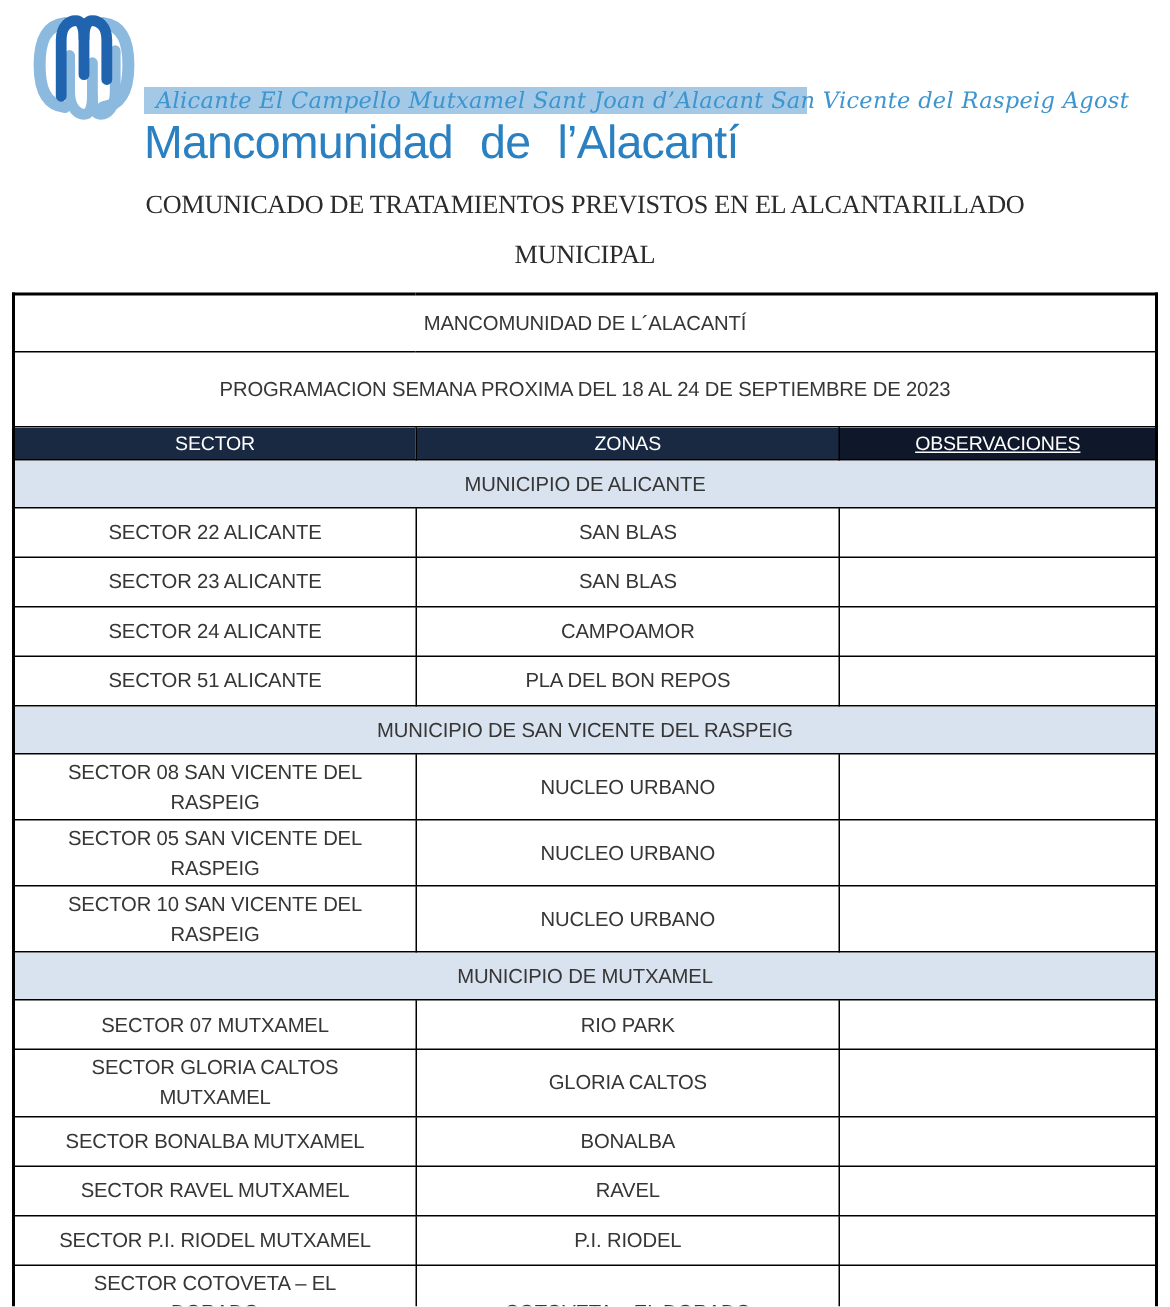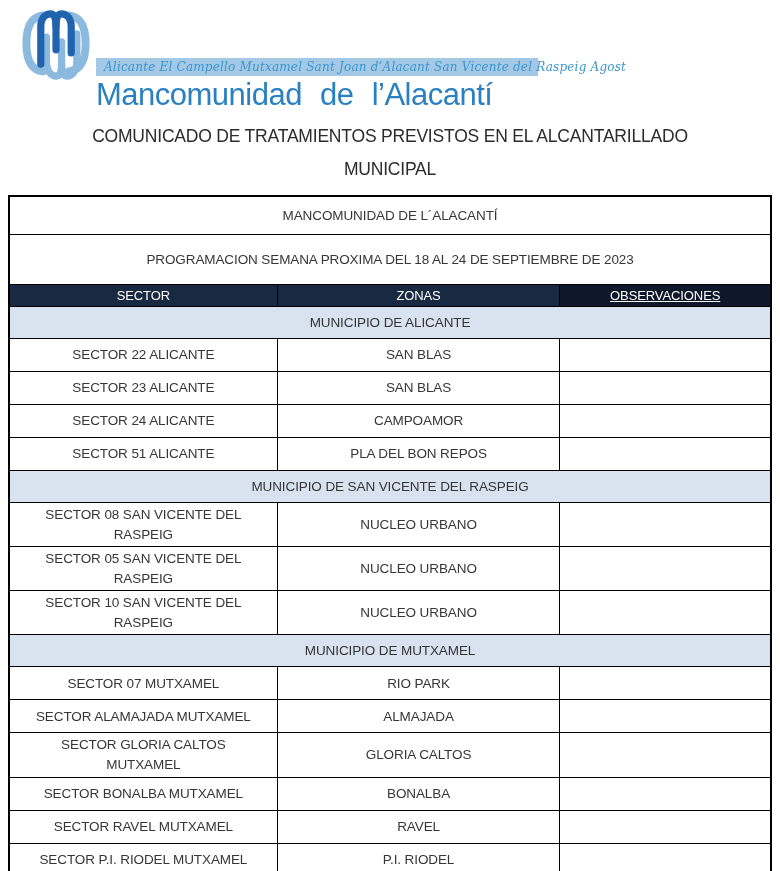--- a/index.html
+++ b/index.html
@@ -10,33 +10,33 @@
 
   
   .logo-header{position:absolute;left:0;top:0;width:560px;height:95px;}
   .logo-mark{position:absolute;left:14px;top:5px;width:84px;height:80px;}
   .muni-strip{
     position:absolute;left:96px;top:58px;width:442px;height:18px;
     display:flex;align-items:center;
   }
   .muni-strip span{
     font-family:"DejaVu Serif",serif;font-style:italic;
-    font-size:12px;white-space:nowrap;padding-left:8px;letter-spacing:0.2px;
+    font-size:15px;white-space:nowrap;padding-left:8px;letter-spacing:0.2px;
   }
   .brand-name{
     position:absolute;left:96px;top:28px;height:40px;
     font-size:31px;line-height:38px;letter-spacing:-0.5px;word-spacing:10px;
     white-space:nowrap;
     margin-top:48px;
   }
 
   
   .doc-title{
     position:absolute;left:0;top:120px;width:780px;text-align:center;
-    font-size:17.5px;line-height:33px;color:#2b2b2b;letter-spacing:-0.2px;
+    font-size:17.5px;line-height:33px;color:#2b2b2b;letter-spacing:-0.2px;font-family:Liberation Serif, serif;
   }
 
   
   table.schedule{
     position:absolute;left:8px;top:195px;width:764px;
     border-collapse:collapse;table-layout:fixed;
     border:2px solid #000;
   }
   table.schedule td,table.schedule th{
     border:1.5px solid #000;
@@ -145,25 +145,20 @@
         </tr>
         <tr>
           <td colspan="3" class="section-cell" style="background: rgb(217, 226, 239);">MUNICIPIO DE MUTXAMEL</td>
         </tr>
         <tr>
           <td class="data-cell">SECTOR 07 MUTXAMEL</td>
           <td class="data-cell">RIO PARK</td>
           <td class="data-cell">&nbsp;</td>
         </tr>
         <tr>
-          <td class="data-cell">SECTOR ALAMAJADA MUTXAMEL</td>
-          <td class="data-cell">ALMAJADA</td>
-          <td class="data-cell">&nbsp;</td>
-        </tr>
-        <tr>
           <td class="data-cell">SECTOR GLORIA CALTOS MUTXAMEL</td>
           <td class="data-cell">GLORIA CALTOS</td>
           <td class="data-cell">&nbsp;</td>
         </tr>
         <tr>
           <td class="data-cell">SECTOR BONALBA MUTXAMEL</td>
           <td class="data-cell">BONALBA</td>
           <td class="data-cell">&nbsp;</td>
         </tr>
         <tr>

